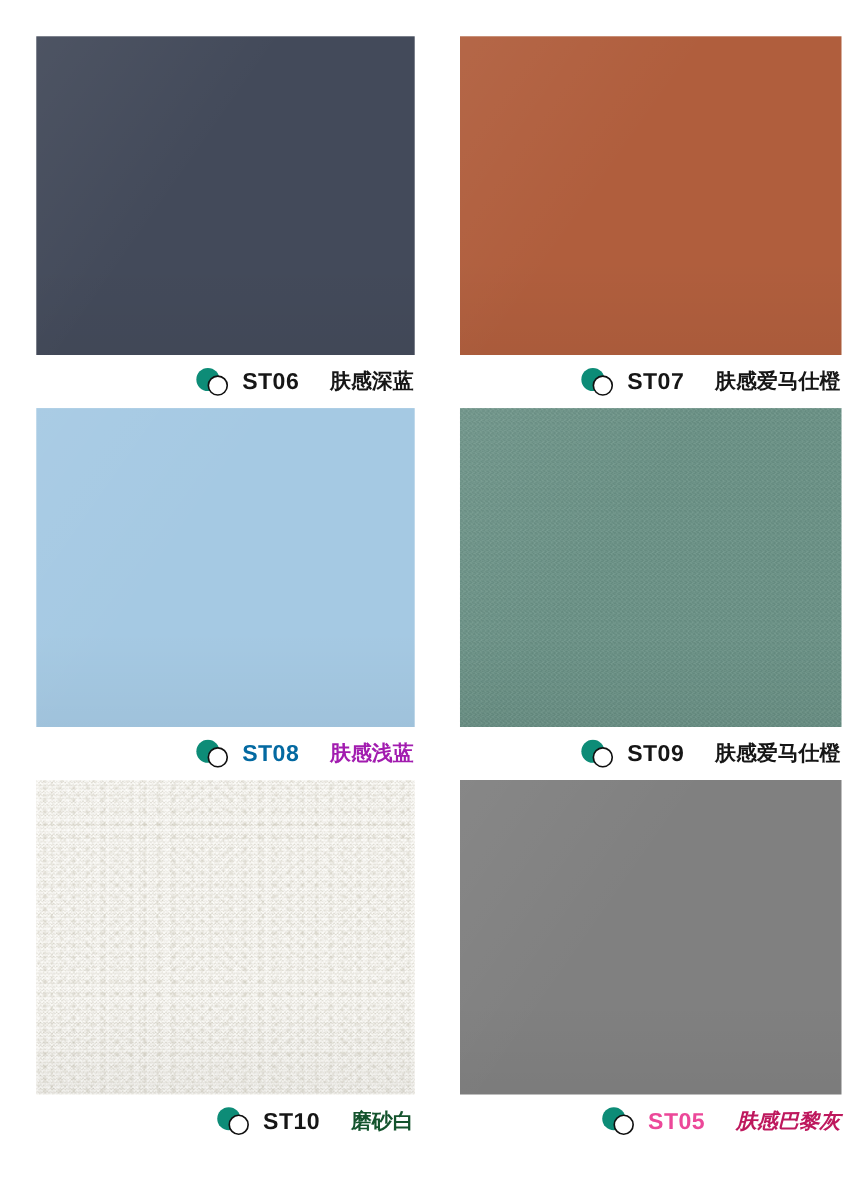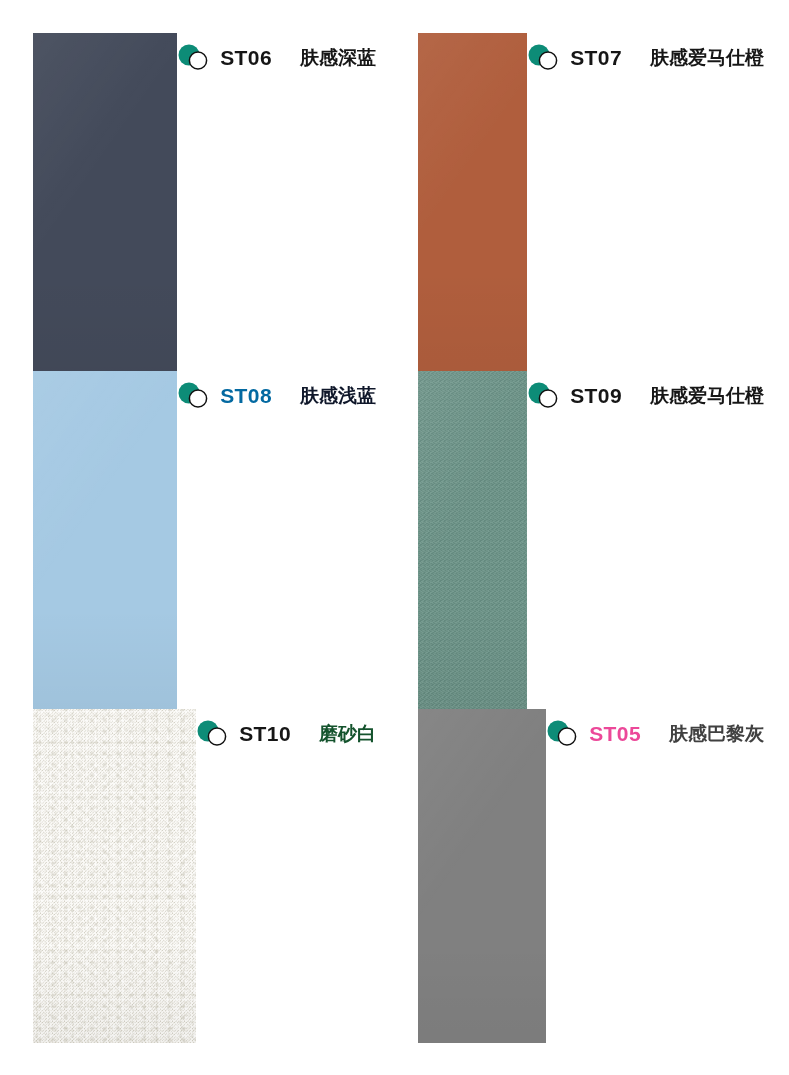--- a/index.html
+++ b/index.html
@@ -24,21 +24,21 @@
     height: 1075px;
     display: grid;
     grid-template-columns: 33px 344px 41px 347px 24px;
     grid-template-rows: 33px 290px 48px 290px 48px 287px 47px;
   }
 
   
   .cell {
     position: relative;
     display: flex;
-    flex-direction: row;
+    flex-direction: column;
   }
   .cell-r1c1 { grid-column: 2; grid-row: 2 / span 2; }
   .cell-r1c2 { grid-column: 4; grid-row: 2 / span 2; }
   .cell-r2c1 { grid-column: 2; grid-row: 4 / span 2; }
   .cell-r2c2 { grid-column: 4; grid-row: 4 / span 2; }
   .cell-r3c1 { grid-column: 2; grid-row: 6 / span 2; }
   .cell-r3c2 { grid-column: 4; grid-row: 6 / span 2; }
 
   .swatch {
     width: 100%;
@@ -159,21 +159,21 @@
   </div>
 
   <div class="cell cell-r2c1">
     <div class="swatch" style="background-color: rgb(165, 201, 227);"></div>
     <div class="caption">
       <svg class="chip-icon" viewBox="0 0 34 26">
         <circle cx="12" cy="11" r="10.5" fill="#0d8c77"></circle>
         <circle cx="21" cy="16.5" r="8.6" fill="#ffffff" stroke="#111111" stroke-width="1.5"></circle>
       </svg>
       <span class="code" style="color: #0369a1;">ST08</span>
-      <span class="cname" style="color: #0f172a;">肤感浅蓝</span>
+      <span class="cname" style="color: #a21caf;">肤感浅蓝</span>
     </div>
   </div>
 
   <div class="cell cell-r2c2">
     <div class="swatch tex-grain" style="background-color: rgb(107, 147, 135);"></div>
     <div class="caption">
       <svg class="chip-icon" viewBox="0 0 34 26">
         <circle cx="12" cy="11" r="10.5" fill="#0d8c77"></circle>
         <circle cx="21" cy="16.5" r="8.6" fill="#ffffff" stroke="#111111" stroke-width="1.5"></circle>
       </svg>
@@ -195,17 +195,17 @@
   </div>
 
   <div class="cell cell-r3c2">
     <div class="swatch" style="background-color: rgb(128, 128, 128);"></div>
     <div class="caption">
       <svg class="chip-icon" viewBox="0 0 34 26">
         <circle cx="12" cy="11" r="10.5" fill="#0d8c77"></circle>
         <circle cx="21" cy="16.5" r="8.6" fill="#ffffff" stroke="#111111" stroke-width="1.5"></circle>
       </svg>
       <span class="code" style="color: #ec4899;">ST05</span>
-      <span class="cname" style="color: #404040;">肤感巴黎灰</span>
+      <span class="cname" style="color: #be185d; font-style: italic;">肤感巴黎灰</span>
     </div>
   </div>
 
 </div>
 
 </body></html>

